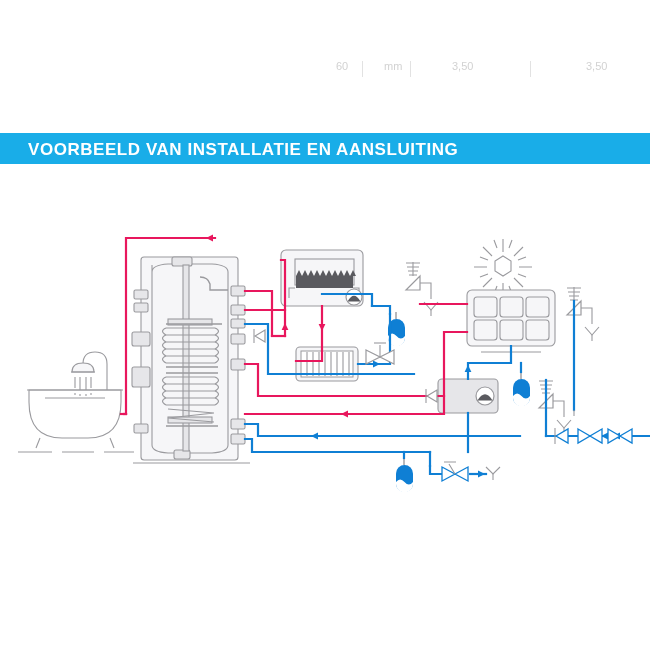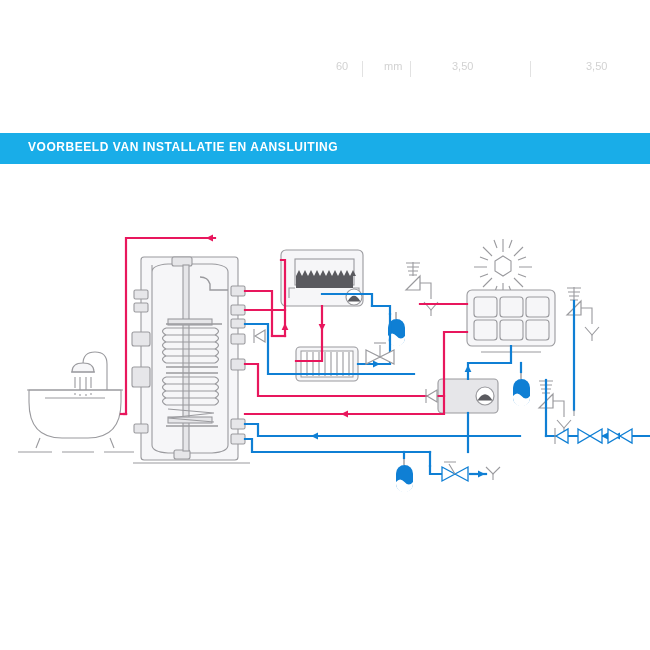--- a/index.html
+++ b/index.html
@@ -30,21 +30,21 @@
   
   .ghost-clip{position:absolute;left:0;top:78px;width:650px;height:16px;background:#ffffff;}
 
   
   .banner{
     position:absolute;left:0;top:133px;width:650px;height:31px;
     background:#19ADE8;
   }
   .banner .title{
     position:absolute;left:28px;top:7px;
-    color:#ffffff;font-size:12px;font-weight:bold;
+    color:#ffffff;font-size:17px;font-weight:bold;
     letter-spacing:.55px;
     font-family:"Liberation Sans", sans-serif;
   }
 
   
   .diagram{position:absolute;left:0;top:164px;width:650px;height:486px;}
   .diagram svg{display:block;}
 </style>
 </head>
 <body>

